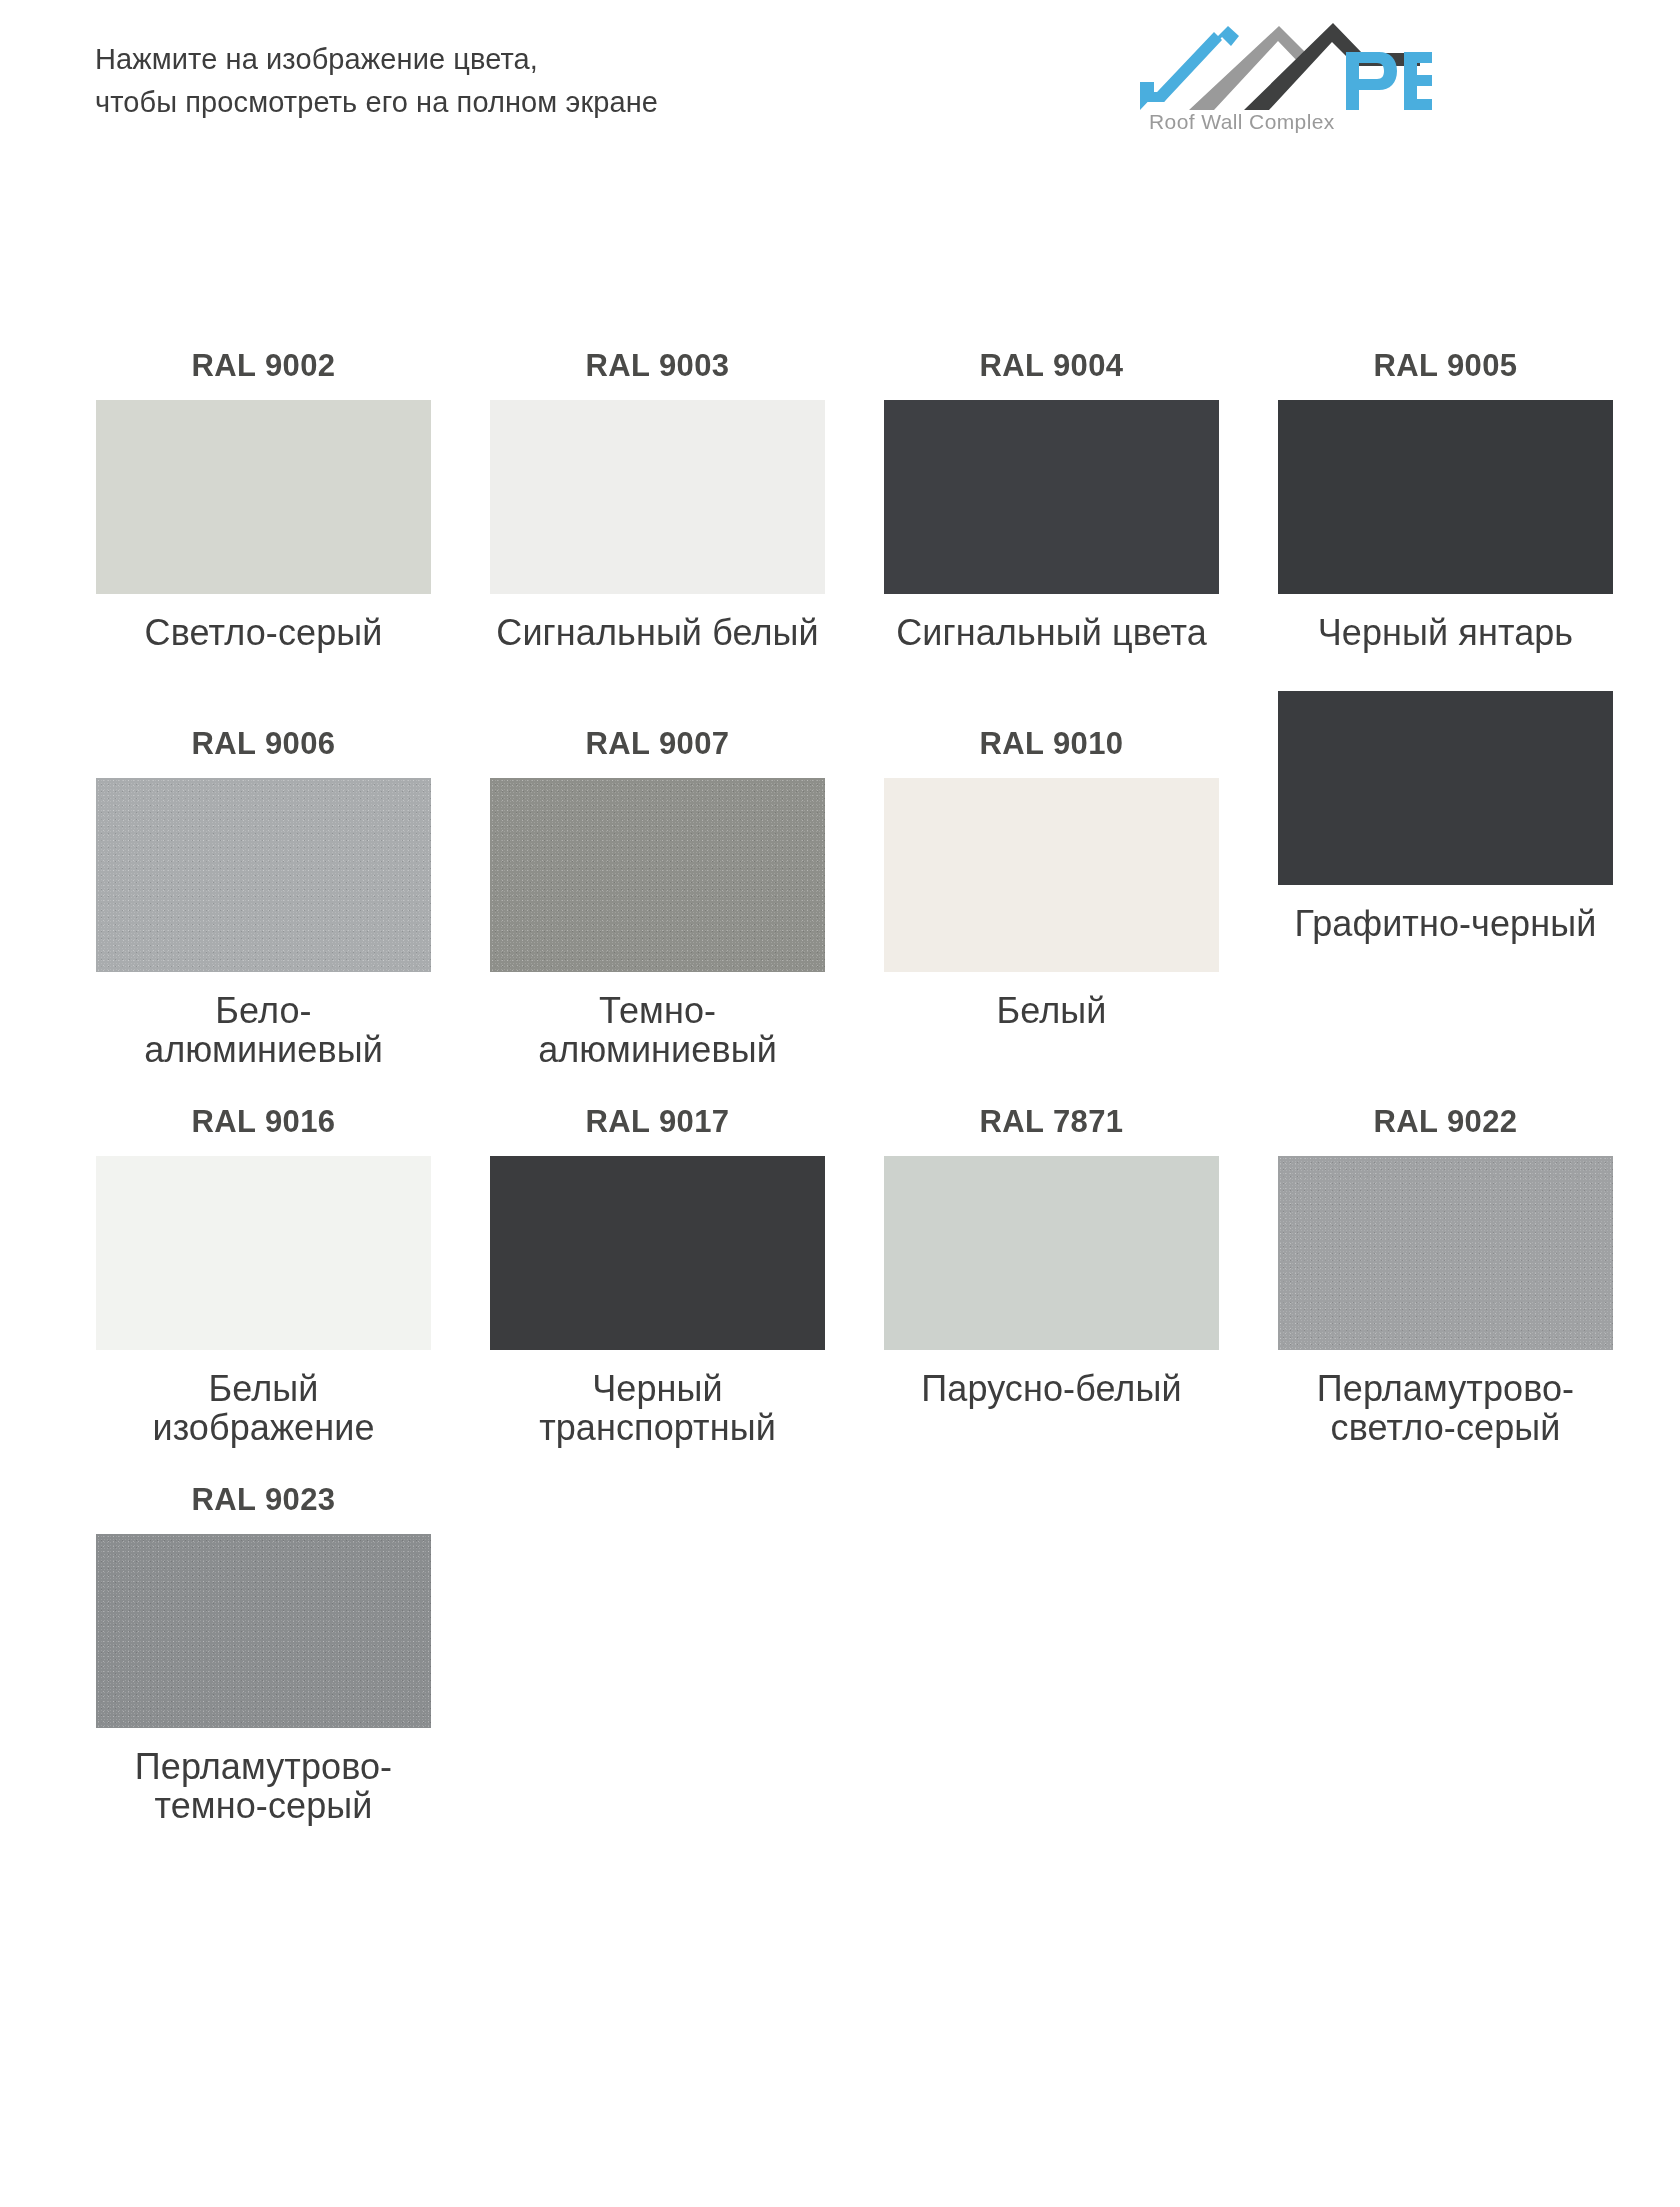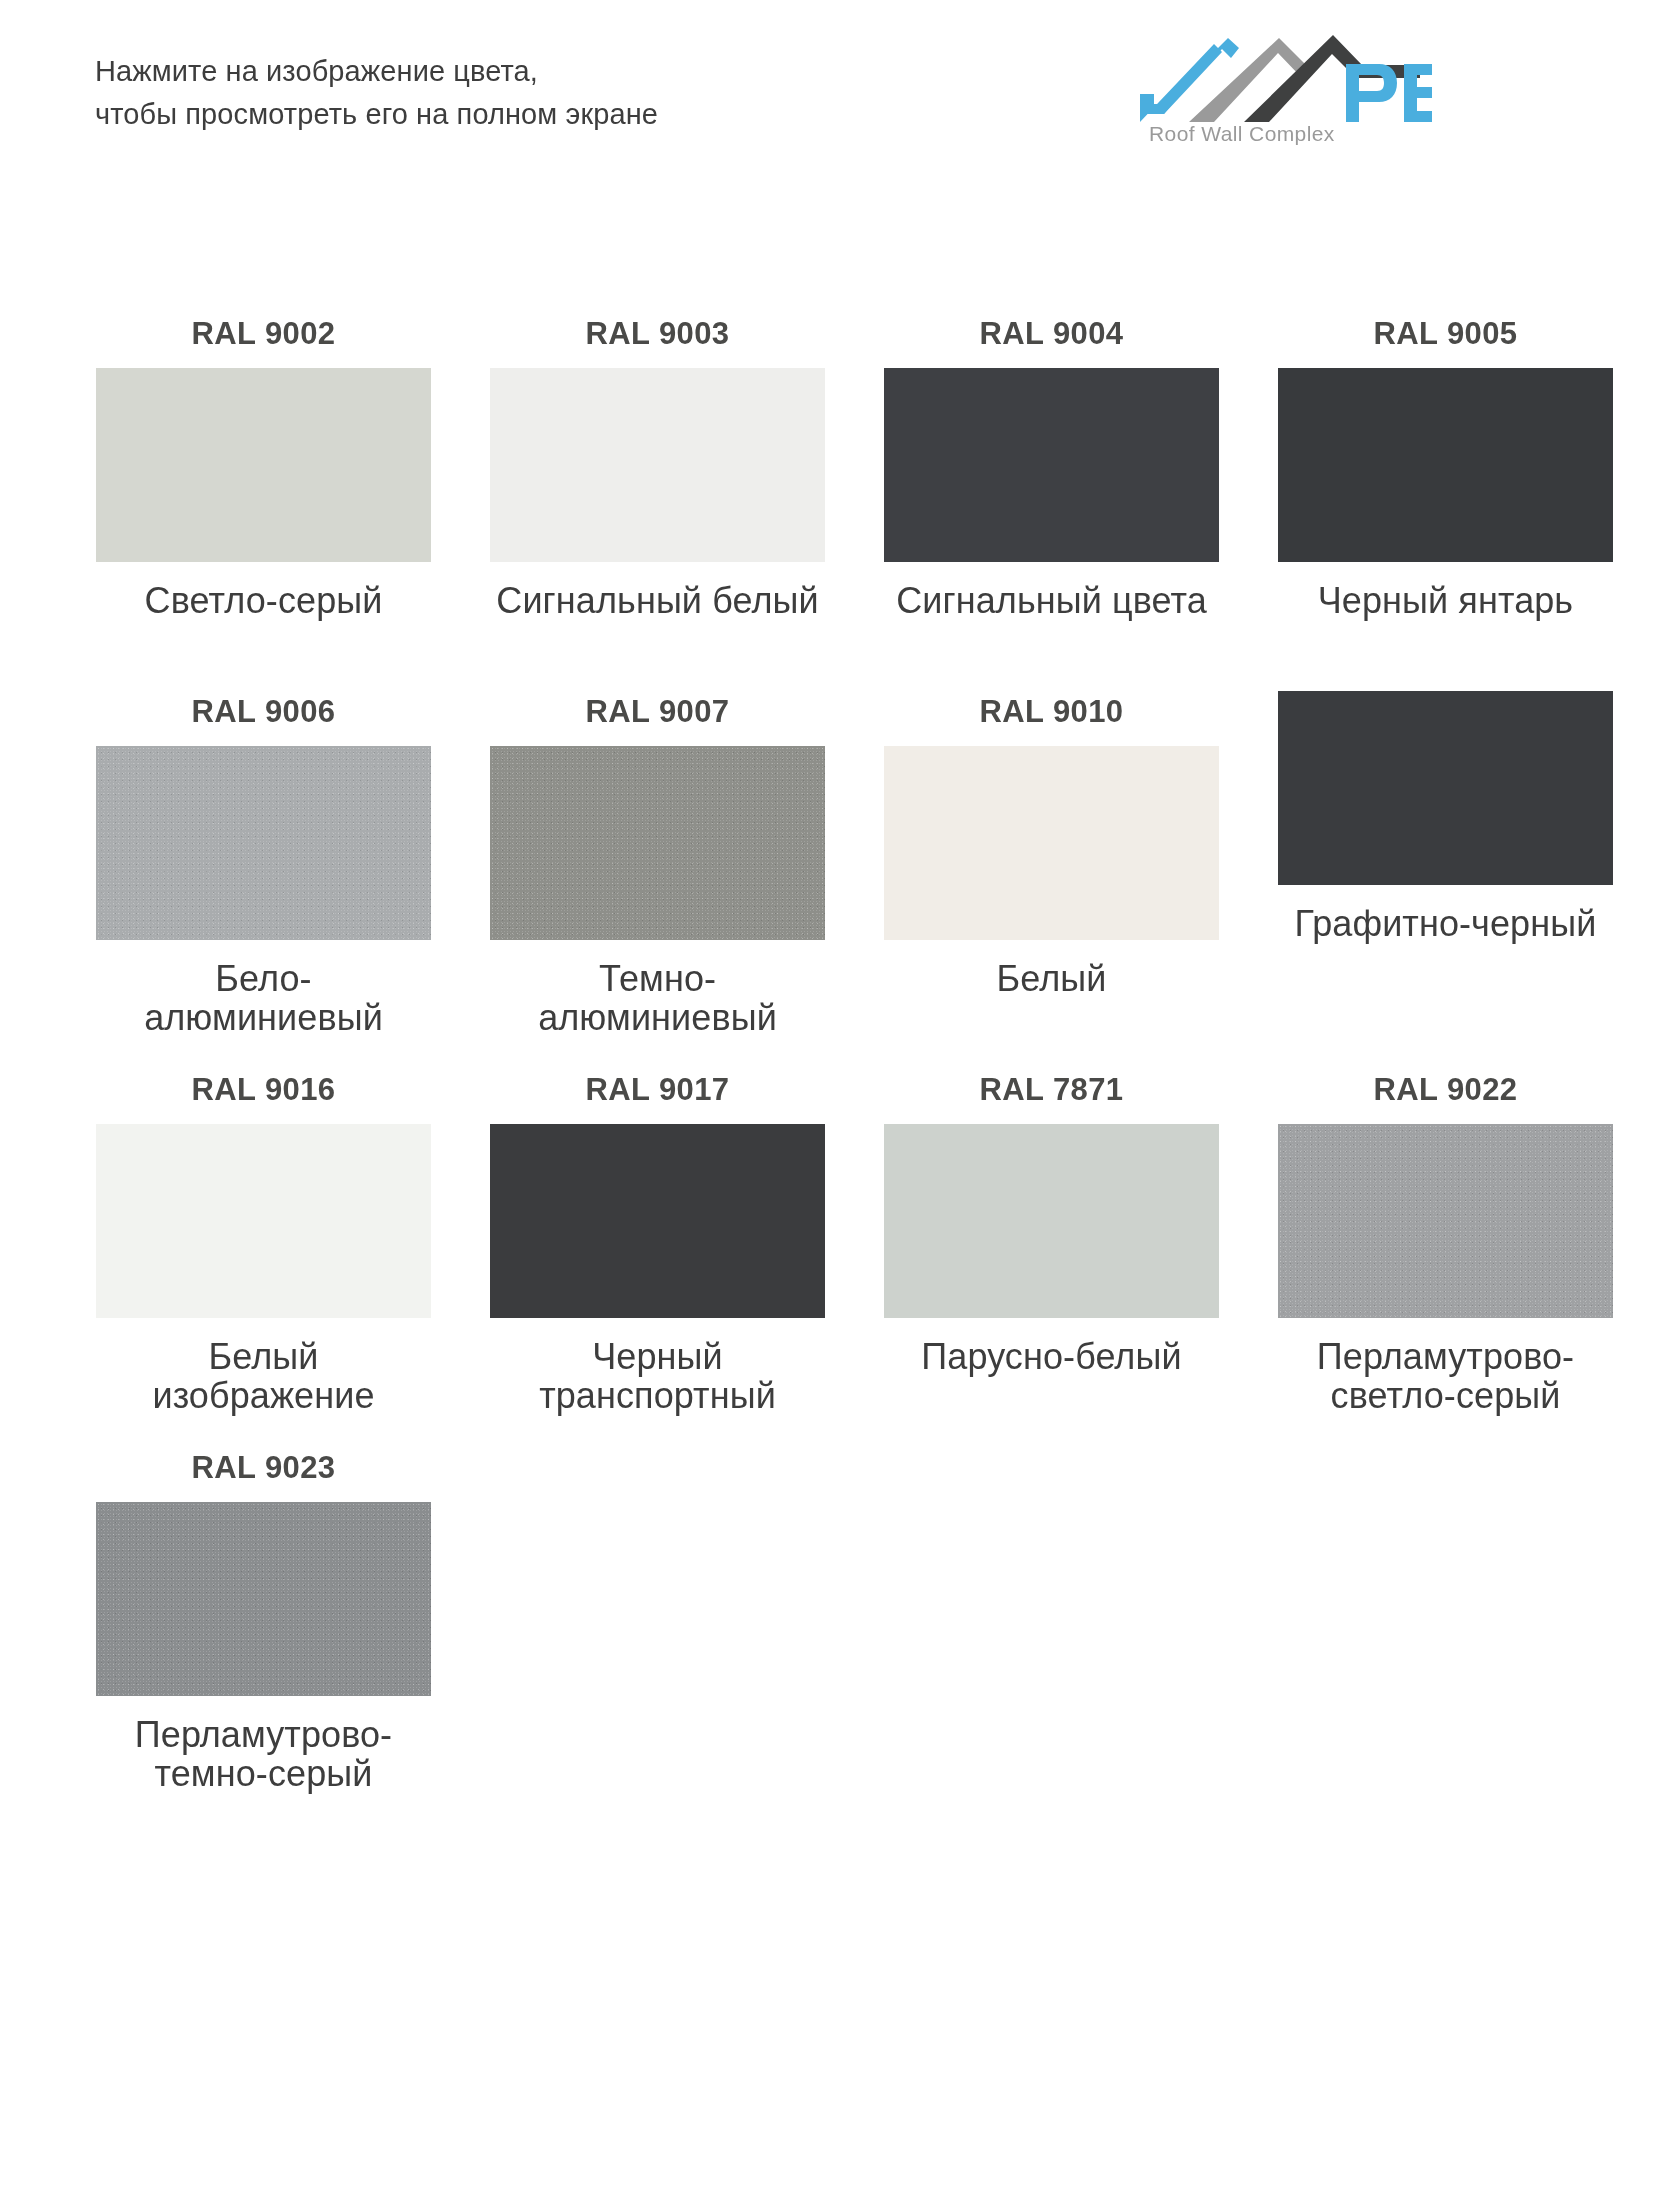--- a/index.html
+++ b/index.html
@@ -14,21 +14,20 @@
     position: relative;
     overflow: hidden;
   }
 
   
   .page-header {
     position: absolute;
     top: 0; left: 0;
     width: 1484px;
     height: 180px;
-    margin-top: 12px;
   }
   .header-note {
     position: absolute;
     left: 95px;
     top: 38px;
     font-size: 29px;
     line-height: 43px;
     color: #3d3d3d;
     letter-spacing: 0.1px;
     white-space: pre-line;
@@ -75,20 +74,21 @@
     position: relative;
   }
   .ral-code {
     height: 55px;
     line-height: 42px;
     text-align: center;
     font-size: 31px;
     font-weight: bold;
     color: #4a4a48;
     letter-spacing: 0.4px;
+    margin-top: 32px;
   }
   .ral-chip {
     width: 335px;
     height: 194px;
     position: relative;
     overflow: hidden;
   }
   .ral-chip .chip-fill {
     position: absolute;
     inset: 0;

